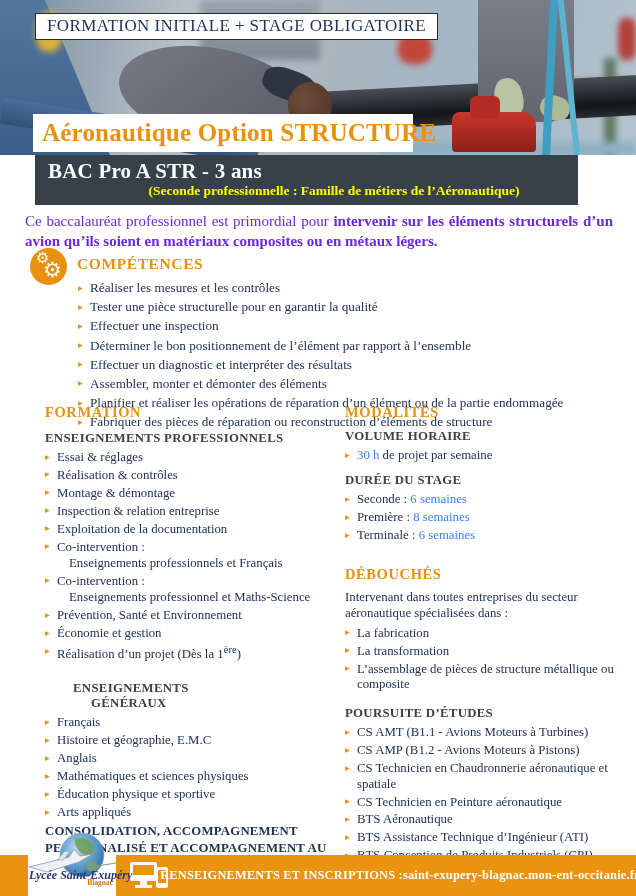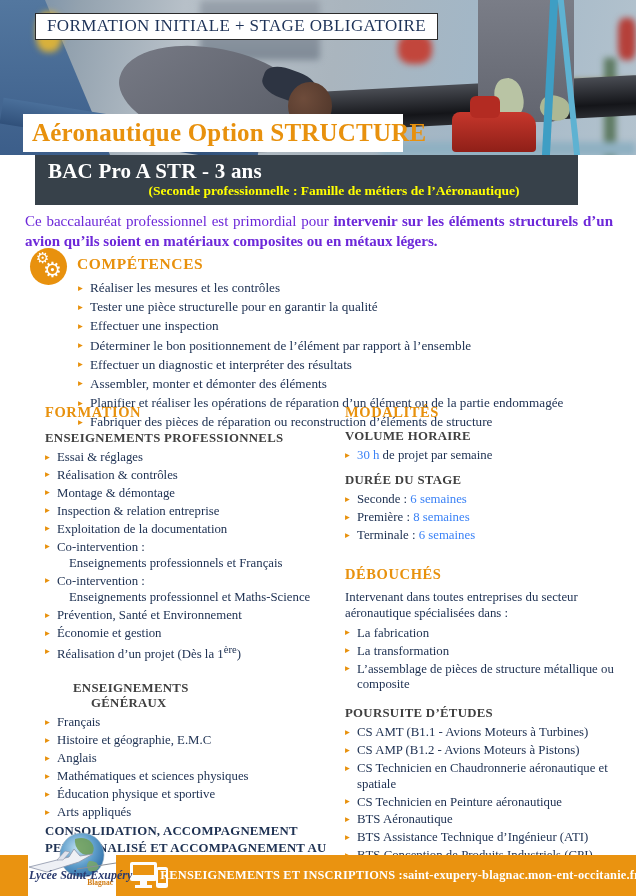--- a/index.html
+++ b/index.html
@@ -34,21 +34,21 @@
   .blob-r { left:398px; top:34px; width:34px; height:30px; background:#c2463c; border-radius:40%; }
   .blob-r2 { left:618px; top:18px; width:18px; height:42px; background:#b5403a; border-radius:30%; }
   .floor { left:380px; top:142px; width:256px; height:14px; background:#8fb0c2; }
   .machine { left:200px; top:0; width:120px; height:60px; background:linear-gradient(#9aa3ad,#7f8a96); border-radius:4px; }
 
   
   .banner-label { position:absolute; left:35px; top:13px; z-index:6; background:#fff; border:1.5px solid #2b2b2b;
                   padding:2px 11px 3px 11px; font-size:17px; color:#1d3258; letter-spacing:.4px; white-space:nowrap; }
 
   
-  .title-band { position:absolute; left:23px; top:114px; width:380px; height:38px; z-index:6; background:#fff;
+  .title-band { position:absolute; left:33px; top:114px; width:380px; height:38px; z-index:6; background:#fff;
                 display:flex; align-items:center; padding-left:9px; }
   .title-band h1 { font-size:25px; font-weight:bold; color:#E8910D; letter-spacing:.2px; white-space:nowrap; }
 
   
   .program-box { position:absolute; left:35px; top:155px; width:543px; height:50px; background:#37414A; color:#fff; padding:4px 0 0 13px; }
   .program-name { font-size:21px; font-weight:bold; letter-spacing:.2px; }
   .program-subtitle { font-size:13.5px; font-weight:bold; color:#FFFF00; text-align:center; padding-left:42px; margin-top:-1px; }
 
   
   .intro { position:absolute; left:25px; top:212px; width:588px; font-size:15px; color:#6d28d9;

